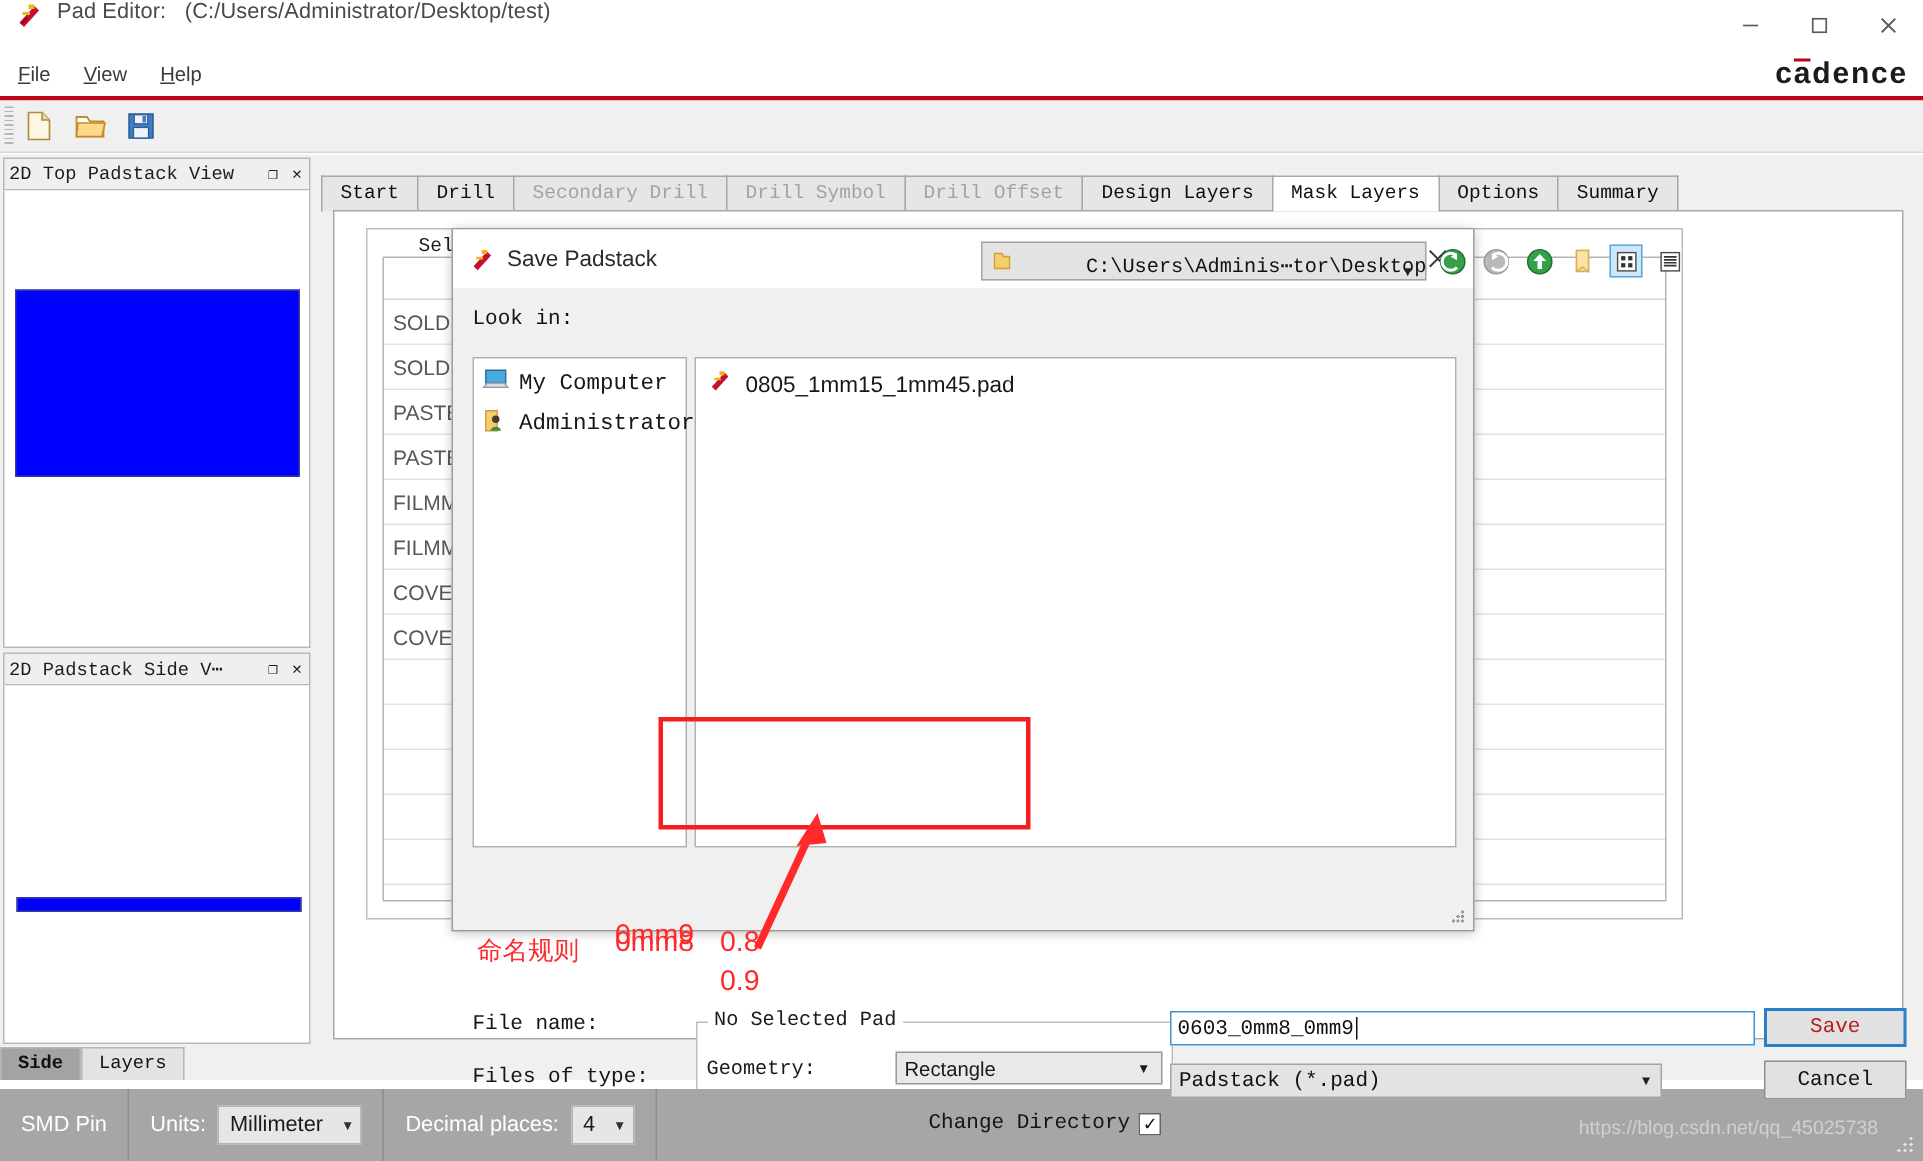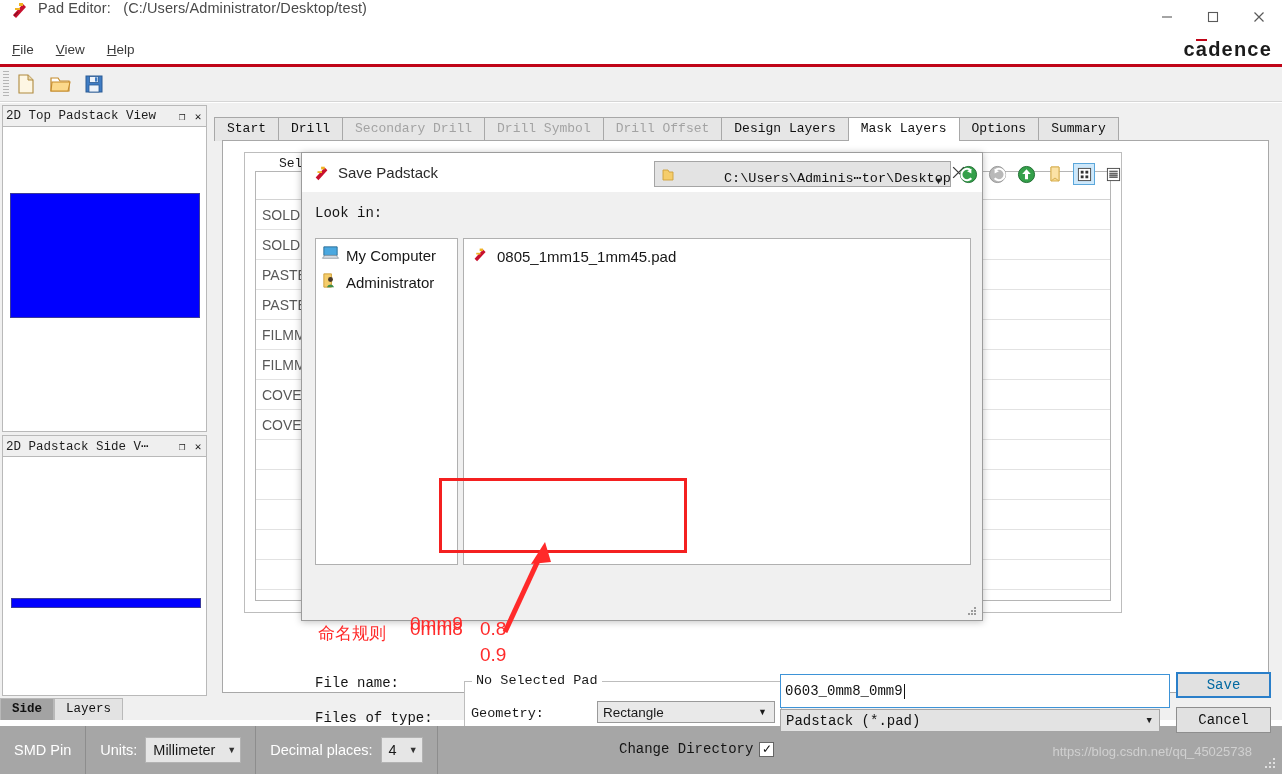--- a/index.html
+++ b/index.html
@@ -204,54 +204,54 @@
     white-space:nowrap; overflow:hidden;
   }
   #lookincombo .arr{ position:absolute; right:7px; font-size:9px; color:#222; }
   #navicons{ position:absolute; left:655px; top:10px; display:flex; align-items:center; gap:7px;}
   .navic{ width:22px; height:22px; display:flex; align-items:center; justify-content:center;}
   .navic.sel{ background:#cde8fb; border:1px solid #5ba7db; }
   #sidelist{
     position:absolute; left:13px; top:85px; width:143px; height:327px;
     background:#ffffff; border:1px solid #b0b0b0; padding-top:3px;
   }
-  .slitem{ display:flex; align-items:center; height:27px; padding-left:5px; }
+  .slitem{ display:flex; align-items:center; height:27px; padding-left:5px;font-family:Liberation Mono, monospace; }
   .slitem .lb{ margin-left:6px; font-size:15px; color:#171717; }
   #filelist{
     position:absolute; left:161px; top:85px; width:508px; height:327px;
     background:#ffffff; border:1px solid #b0b0b0; padding-top:4px;
   }
   .flitem{ display:flex; align-items:center; height:26px; padding-left:8px; }
   .flitem .lb{ margin-left:8px; font-size:15px; color:#171717; }
   #fnlabel{
     position:absolute; left:13px; top:522px;
     font-family:"Liberation Mono", monospace; font-size:14px; color:#141414;
   }
   #ftlabel{
     position:absolute; left:13px; top:557px;
     font-family:"Liberation Mono", monospace; font-size:14px; color:#141414;
   }
   #fninput{
-    position:absolute; left:478px; top:521px; width:390px; height:34px;
+    position:absolute; left:478px; top:521px; width:390px; height:23px;
     background:#ffffff; border:1px solid #3d93d7;
     font-family:"Liberation Mono", monospace; font-size:14px; color:#111;
     display:flex; align-items:center; padding-left:4px;
   }
   #fninput .caret{ width:1px; height:15px; background:#111; margin-left:1px; }
   #ftcombo{
-    position:absolute; left:478px; top:556px; width:380px; height:23px;
+    position:absolute; left:478px; top:556px; width:328px; height:23px;
     background:#e3e3e3; border:1px solid #a5a5a5;
     font-family:"Liberation Mono", monospace; font-size:14px; color:#111;
     display:flex; align-items:center; padding-left:5px;
   }
   #ftcombo .arr{ position:absolute; right:7px; font-size:9px; color:#222; }
   #savebtn{
     position:absolute; left:874px; top:519px; width:95px; height:26px;
     background:#e1e1e1; border:2px solid #2a7fc9; display:flex; align-items:center;
-    justify-content:center; font-family:"Liberation Mono", monospace; font-size:14px; color:#0369a1;
+    justify-content:center; font-family:"Liberation Mono", monospace; font-size:14px; color:#b91c1c;
   }
   #cancelbtn{
     position:absolute; left:874px; top:554px; width:95px; height:26px;
     background:#e1e1e1; border:1px solid #8e8e8e; display:flex; align-items:center;
     justify-content:center; font-family:"Liberation Mono", monospace; font-size:14px; color:#111;
   }
   #chgdir{
     position:absolute; left:317px; top:588px; display:flex; align-items:center;
   }
   #chgdir .lb{ font-family:"Liberation Mono", monospace; font-size:14px; color:#141414; }

